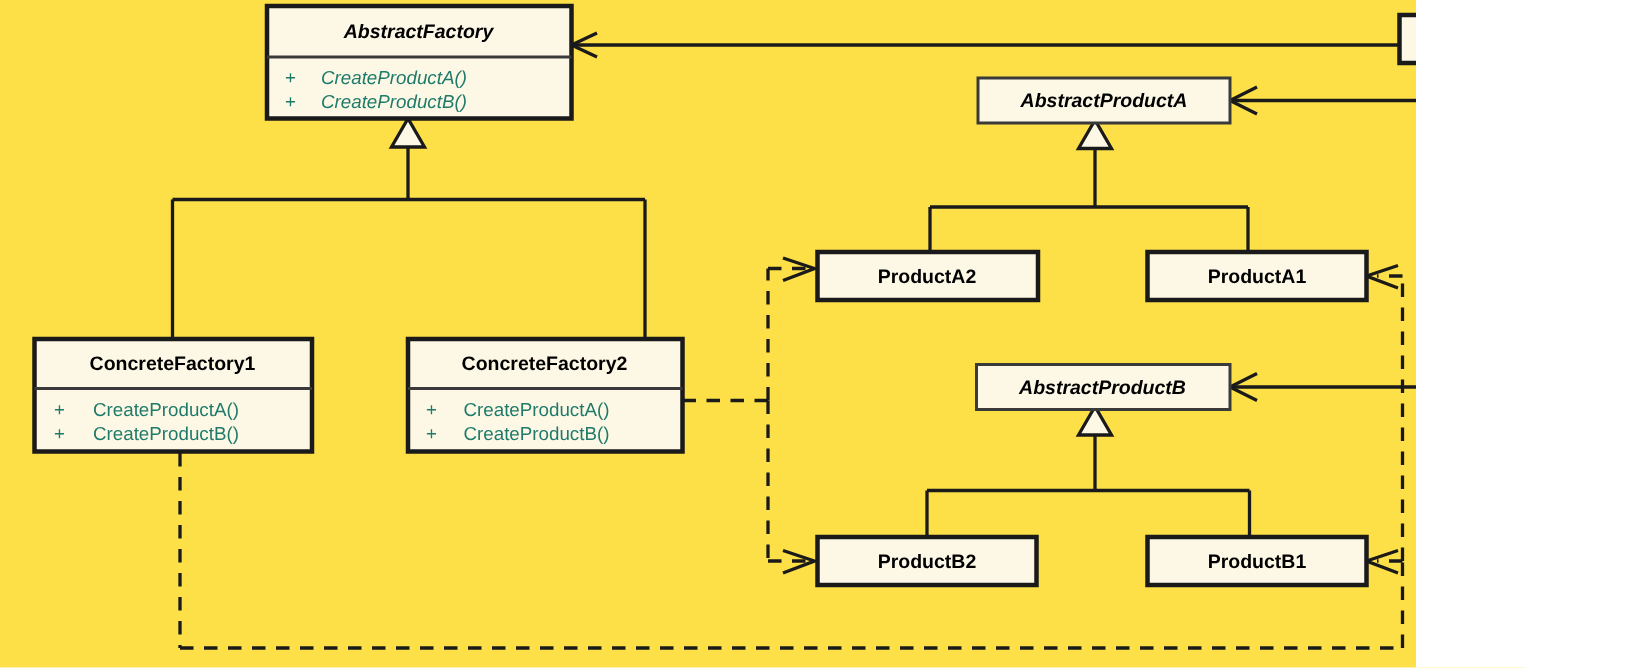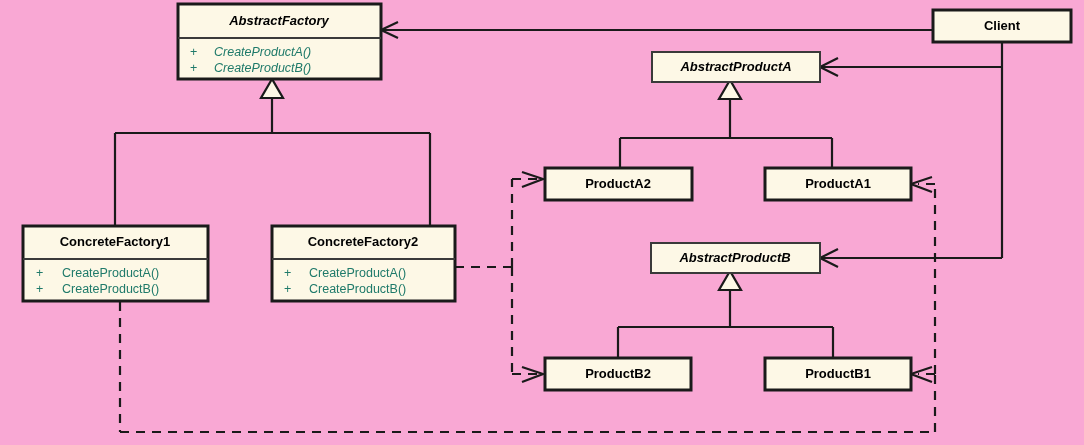--- a/index.html
+++ b/index.html
@@ -5,23 +5,23 @@
   html, body {
     margin: 0;
     padding: 0;
     background: #ffffff;
   }
   body {
     font-family: "Liberation Sans", sans-serif;
   }
   #diagram-root {
     position: relative;
-    width: 1084px;
+    width: 944px;
     height: 445px;
-    background: #f9a8d4;
+    background: #fde047;
     overflow: hidden;
   }
   svg.layer {
     position: absolute;
     top: 0;
     left: 0;
     width: 1084px;
     height: 445px;
   }
   .cls-title {

